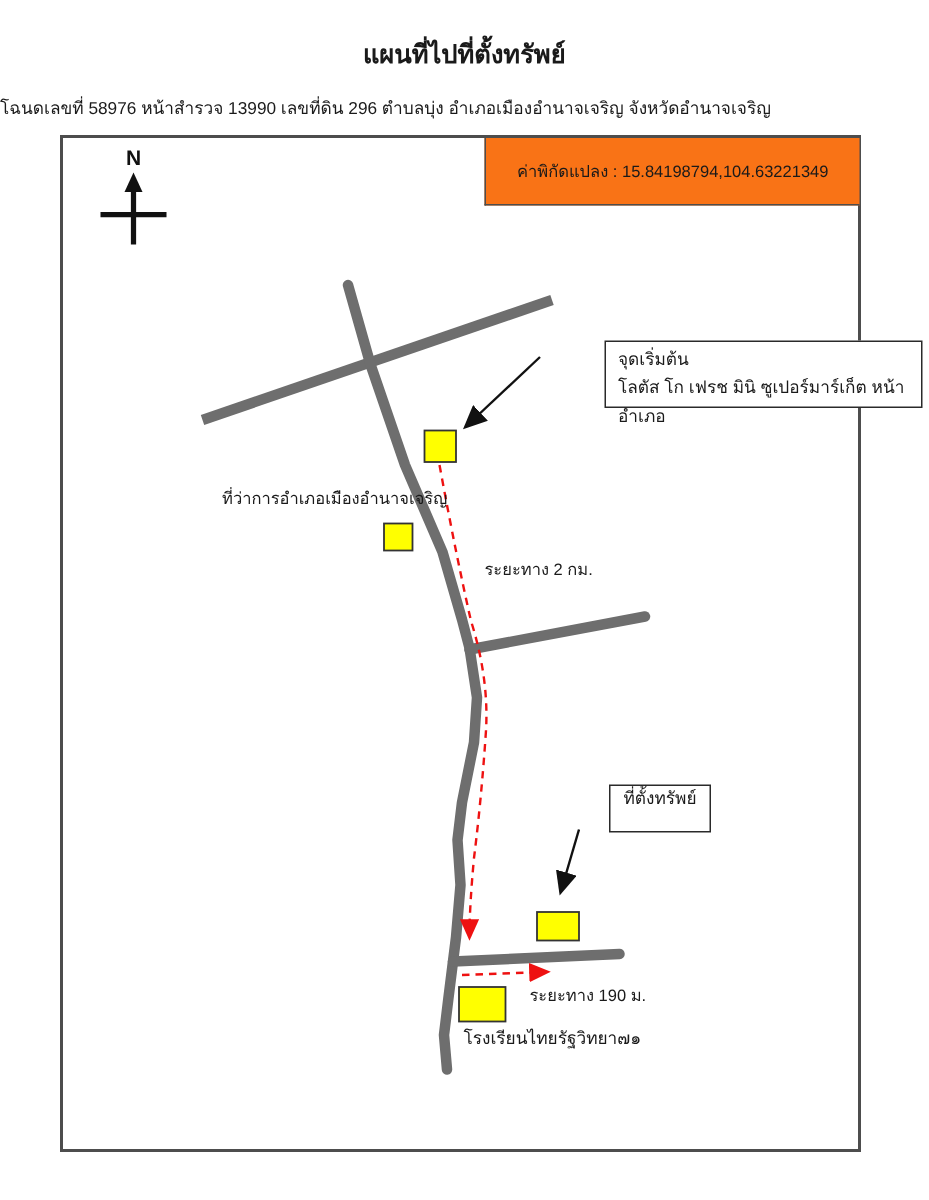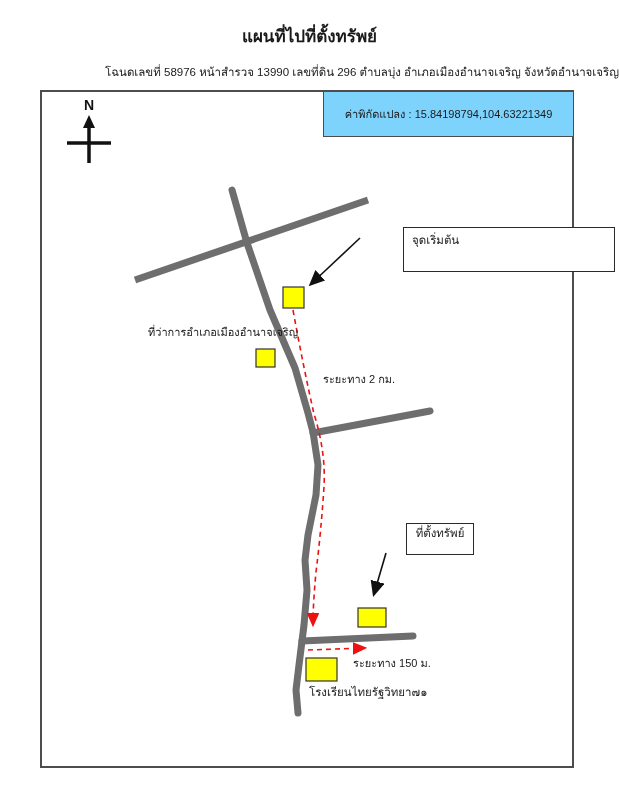--- a/index.html
+++ b/index.html
@@ -1,21 +1,21 @@
 <!DOCTYPE html>
 <html><head>
 <meta charset="utf-8">
 <style>
   html,body{margin:0;padding:0;background:#ffffff;}
   body{width:619px;height:800px;position:relative;font-family:"Liberation Sans",sans-serif;color:#1a1a1a;overflow:hidden;}
   .page-title{position:absolute;top:22px;left:0;width:619px;text-align:center;font-size:17px;font-weight:bold;}
-  .page-subtitle{position:absolute;top:63px;left:0;width:619px;text-align:right;font-size:11.5px;}
+  .page-subtitle{position:absolute;top:63px;left:0;width:619px;text-align:left;font-size:11.5px;}
   .map-frame{position:absolute;left:40px;top:90px;width:530px;height:674px;border:2px solid #4d4d4d;background:#ffffff;}
   .map-frame svg{position:absolute;left:0;top:0;}
-  .coord-box{position:absolute;left:281px;top:0;width:249px;height:44px;border-left:1px solid #4d4d4d;border-bottom:1px solid #4d4d4d;display:flex;align-items:center;justify-content:center;font-size:11px;background:#7dd3fc;}
+  .coord-box{position:absolute;left:281px;top:0;width:249px;height:44px;border-left:1px solid #4d4d4d;border-bottom:1px solid #4d4d4d;display:flex;align-items:center;justify-content:center;font-size:11px;background:#f97316;}
   .callout{position:absolute;border:1px solid #2a2a2a;background:#ffffff;font-size:11.5px;line-height:19px;margin-left:48px;}
   .callout-start{left:313px;top:135px;width:212px;height:45px;padding:3px 0 0 8px;box-sizing:border-box;}
   .callout-property{left:316px;top:431px;width:66px;height:30px;display:flex;justify-content:center;}
   .map-label{position:absolute;font-size:11px;white-space:nowrap;}
   .lbl-district{left:106px;top:231px;text-align:center;}
   .lbl-dist2km{left:281px;top:278px;}
   .lbl-dist130m{left:311px;top:562px;}
   .lbl-school{left:267px;top:591px;font-size:11.5px;}
 </style>
 </head>
@@ -59,24 +59,25 @@
     <rect x="316" y="516" width="28" height="19" fill="#ffff00" stroke="#333333" stroke-width="1.2"></rect>
     <rect x="264" y="566" width="31" height="23" fill="#ffff00" stroke="#333333" stroke-width="1.2"></rect>
   </svg>
 
   <div class="coord-box">
     <span>ค่าพิกัดแปลง : 15.84198794,104.63221349</span>
   </div>
 
   <div class="callout callout-start">
     <div>จุดเริ่มต้น</div>
+    <div>โลตัส โก เฟรช มินิ ซูเปอร์มาร์เก็ต หน้าอำเภอ</div>
   </div>
 
   <div class="callout callout-property">
     <span>ที่ตั้งทรัพย์</span>
   </div>
 
   <div class="map-label lbl-district">ที่ว่าการอำเภอเมืองอำนาจเจริญ</div>
   <div class="map-label lbl-dist2km">ระยะทาง 2 กม.</div>
-  <div class="map-label lbl-dist130m">ระยะทาง 150 ม.</div>
+  <div class="map-label lbl-dist130m">ระยะทาง 190 ม.</div>
   <div class="map-label lbl-school">โรงเรียนไทยรัฐวิทยา๗๑</div>
 
 </div>
 
 </body></html>

